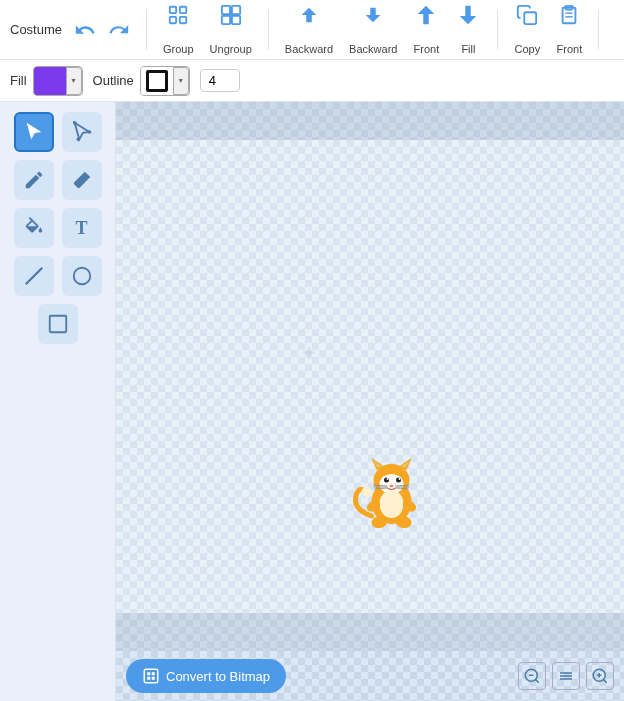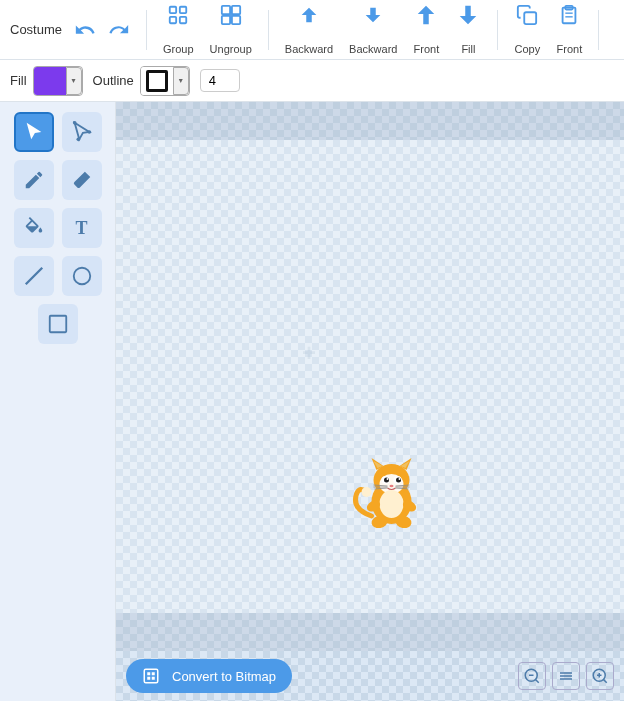--- a/index.html
+++ b/index.html
@@ -164,21 +164,21 @@
       justify-content: space-between;
     }
     .convert-btn {
       background: #4c9ae8;
       color: #fff;
       border: none;
       border-radius: 20px;
       padding: 8px 16px;
       font-size: 13px;
       cursor: pointer;
-      display: flex; align-items: center; gap: 12px;
+      display: flex; align-items: center; gap: 6px;
     }
     .zoom-controls {
       display: flex; align-items: center; gap: 6px;
     }
     .zoom-btn {
       background: none;
       border: 1px solid #aac;
       border-radius: 4px;
       width: 28px; height: 28px;
       cursor: pointer;

